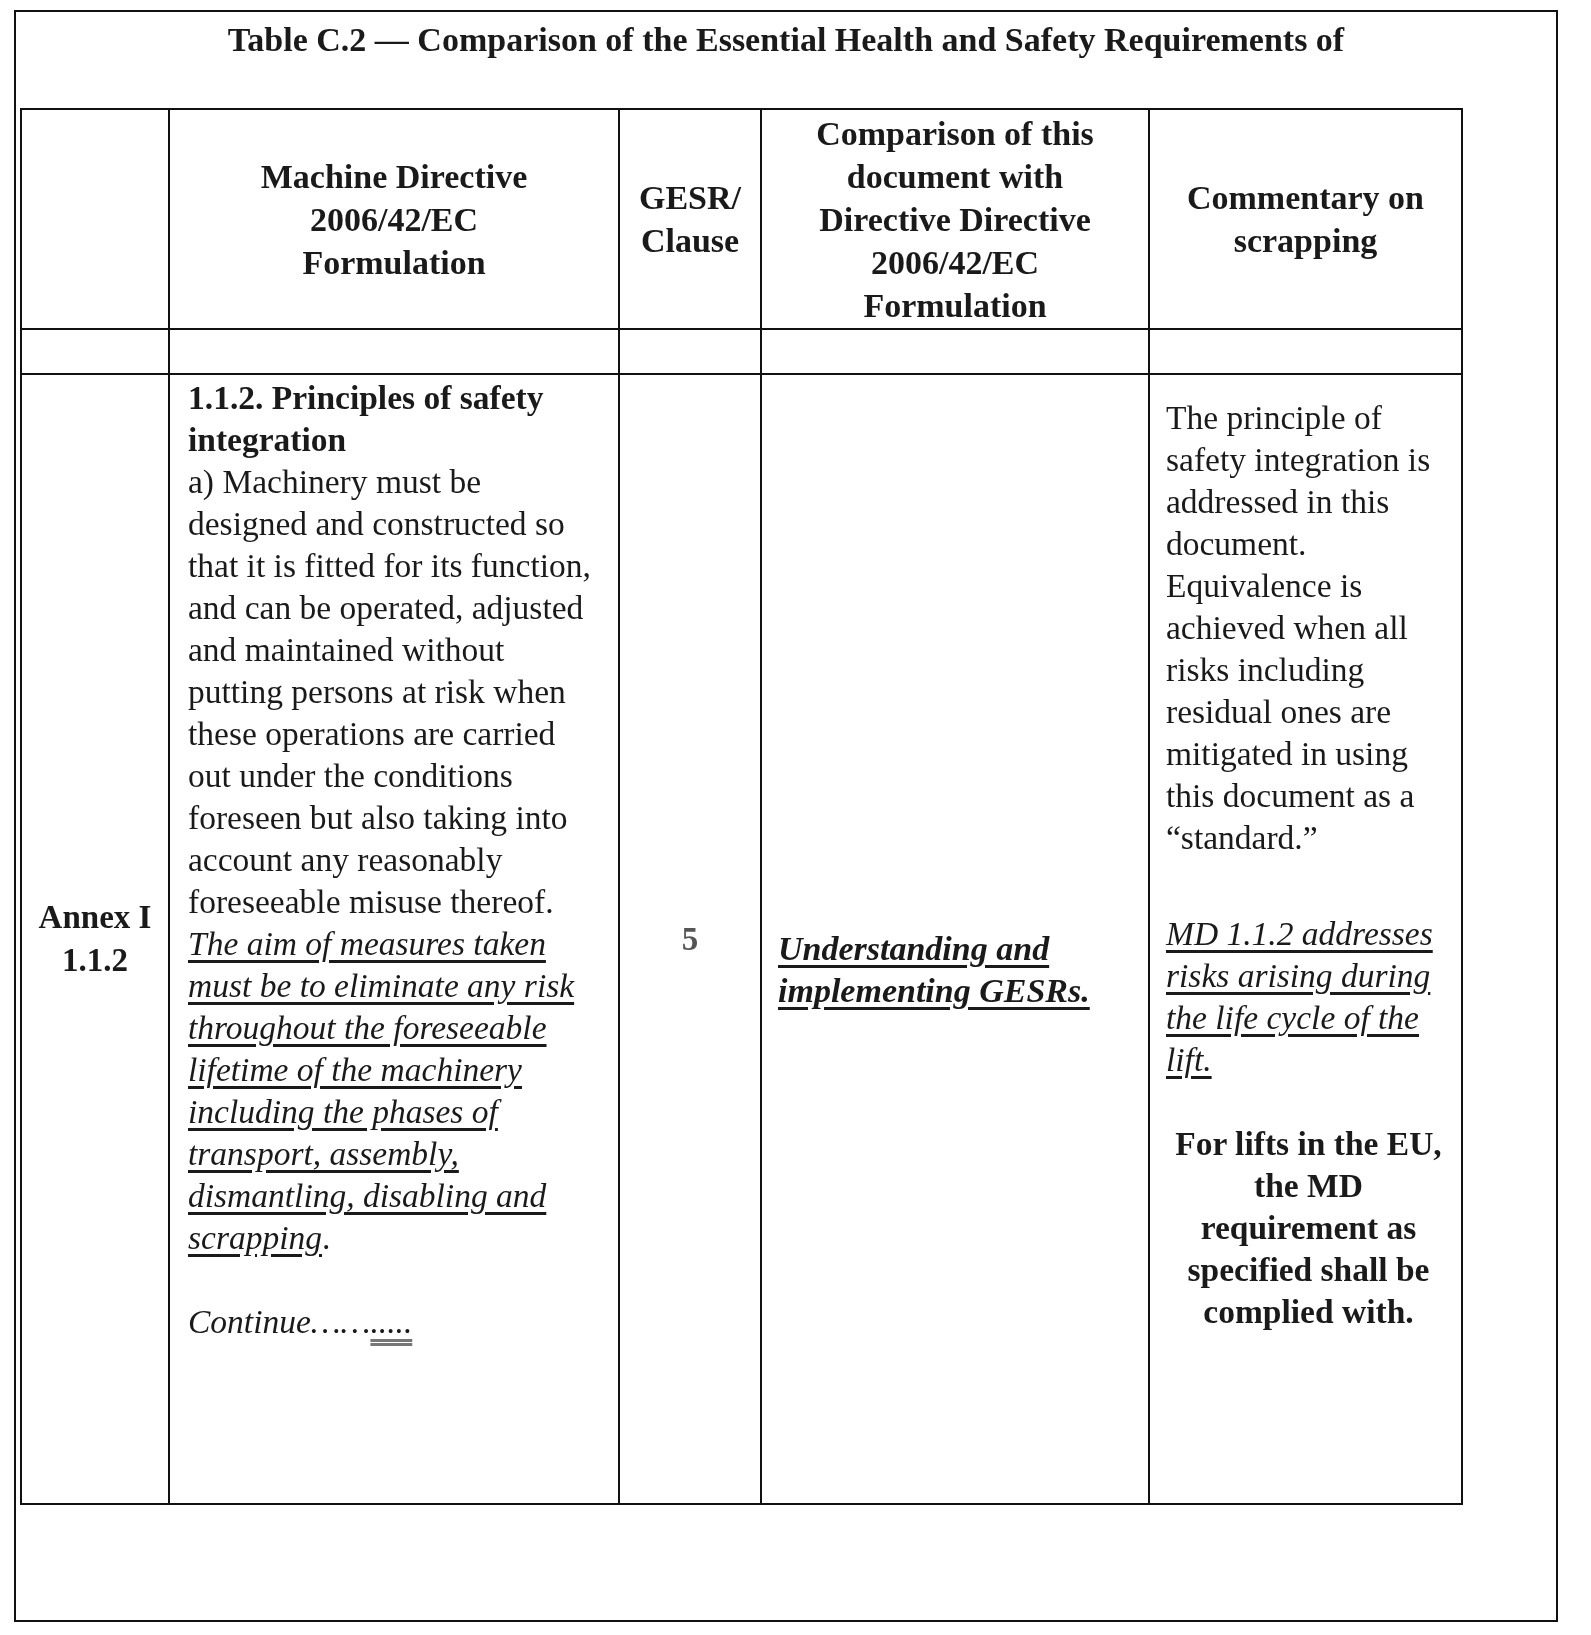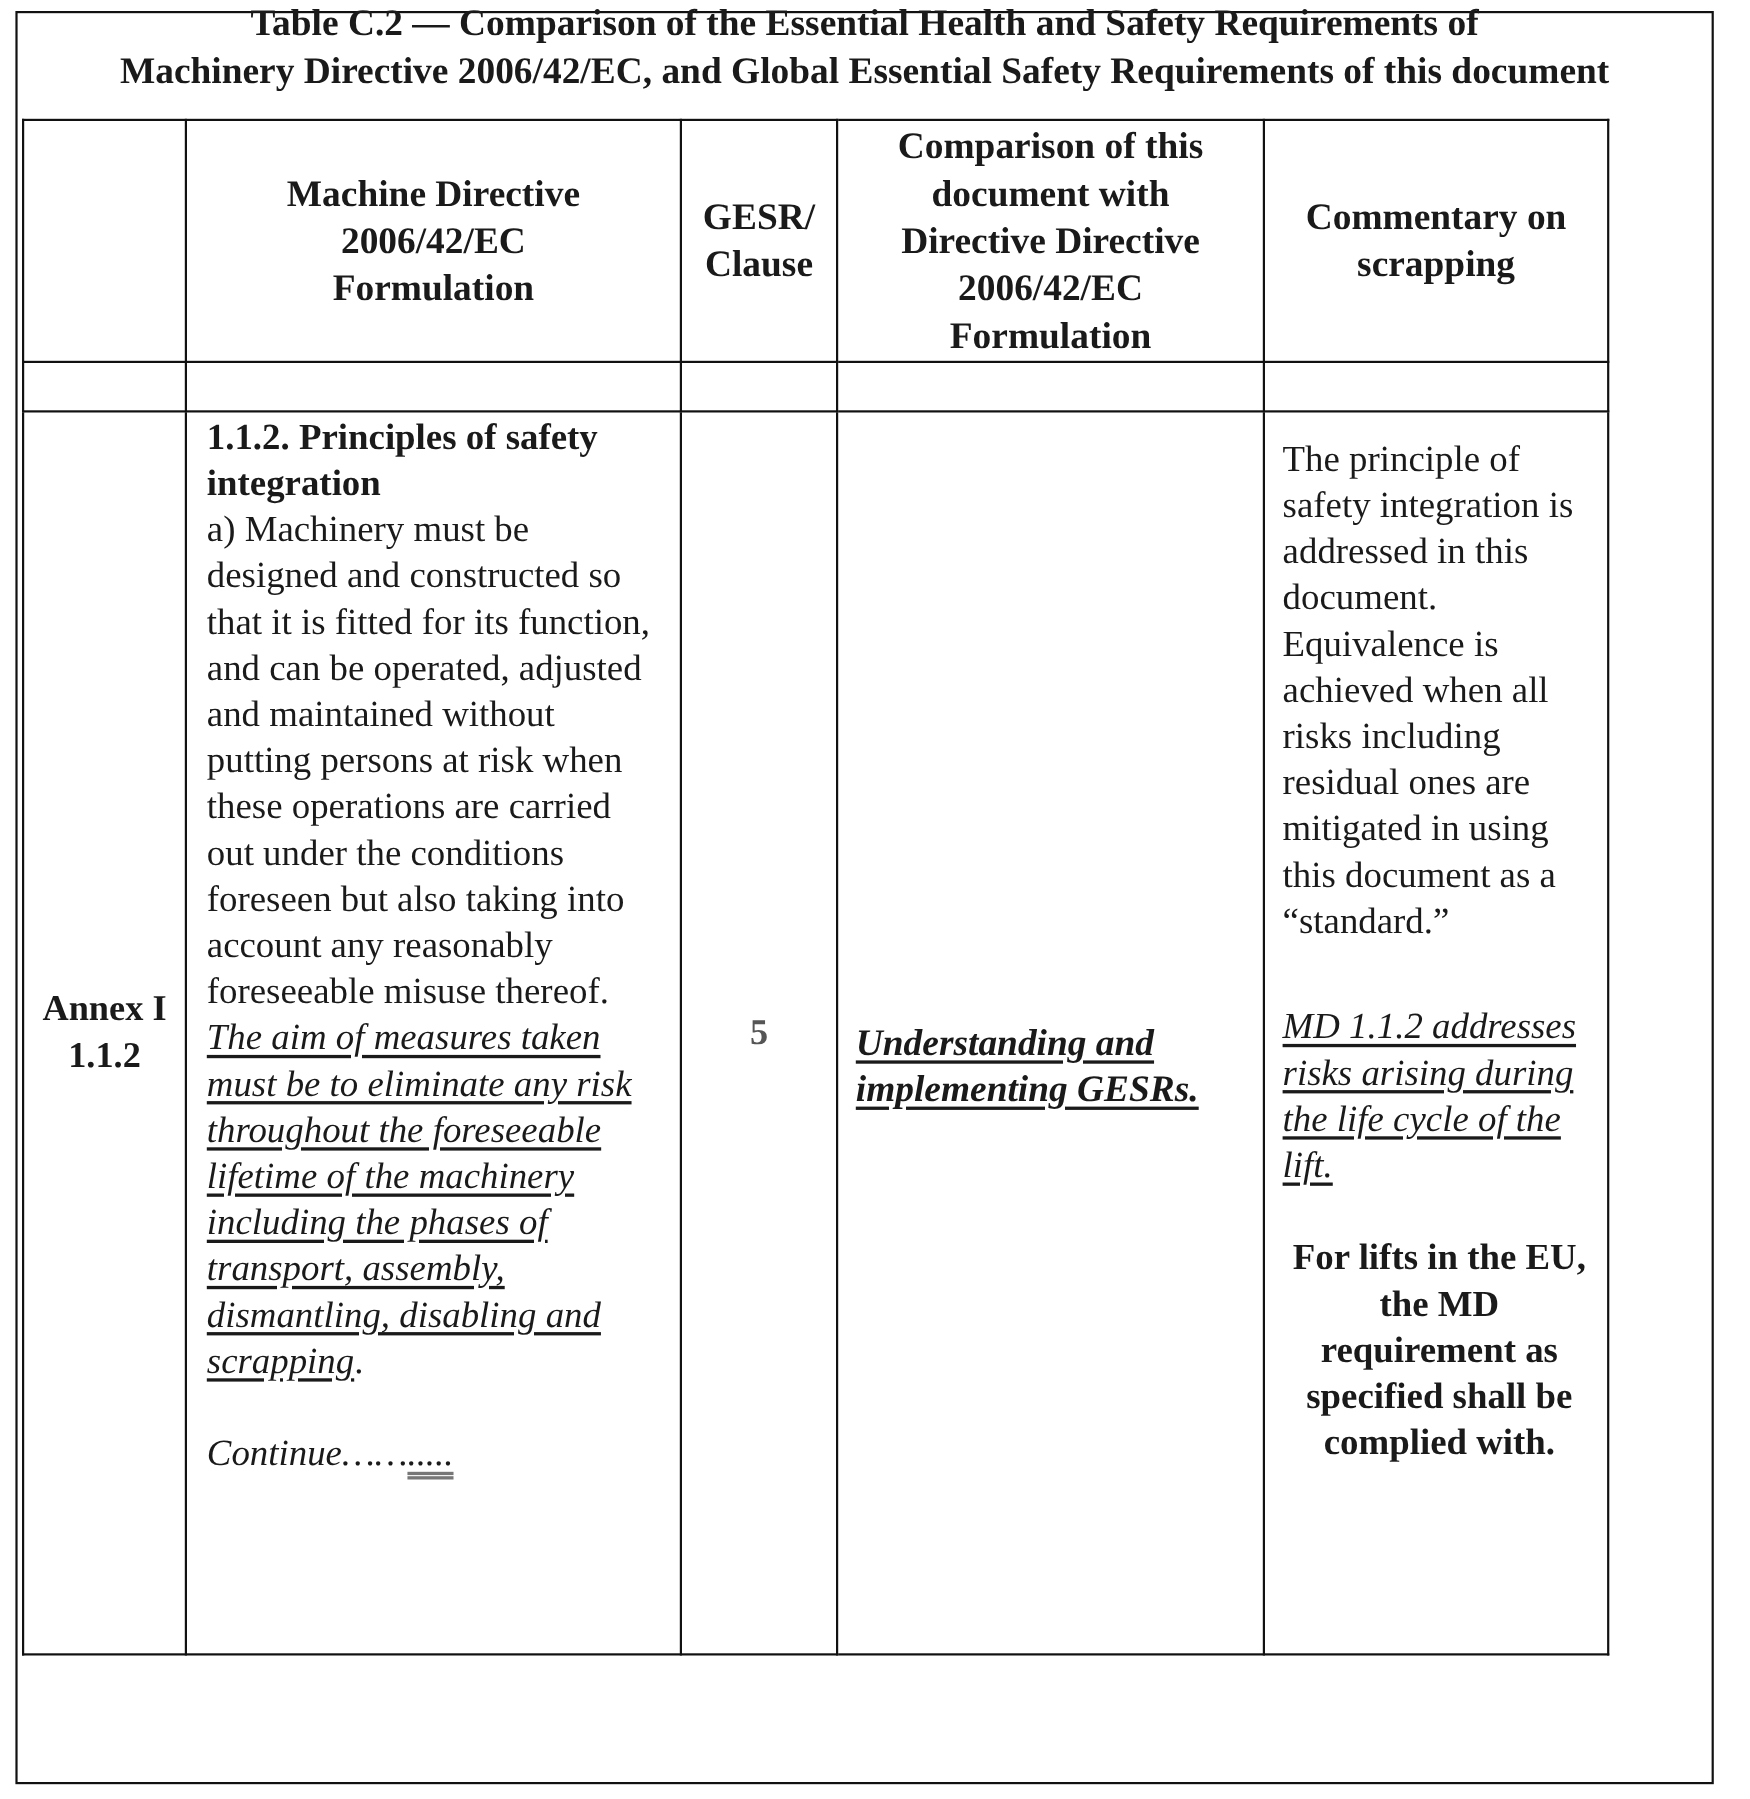--- a/index.html
+++ b/index.html
@@ -1,20 +1,20 @@
 <!DOCTYPE html>
 <html><head>
   <meta charset="utf-8">
   <style>
     html, body { margin: 0; padding: 0; background: #ffffff; }
     body { width: 1591px; height: 1635px; position: relative; overflow: hidden;
       font-family: "Liberation Serif", "DejaVu Serif", serif; color: #1a1a1a; }
     .frame { position: absolute; left: 14px; top: 10px; width: 1544px; height: 1612px;
       border: 2px solid #111; box-sizing: border-box; }
-    .title { position: absolute; left: 14px; top: 0; width: 1544px; text-align: center;
+    .title { position: absolute; left: 14px; top: 18px; width: 1544px; text-align: center;
       font-weight: bold; font-size: 34px; line-height: 43px; }
     table.main { position: absolute; left: 20px; top: 108px; border-collapse: collapse;
       table-layout: fixed; width: 1441px; }
     table.main td, table.main th { border: 2px solid #111; padding: 0; vertical-align: middle; }
     col.c1 { width: 148px; } col.c2 { width: 450px; } col.c3 { width: 142px; }
     col.c4 { width: 388px; } col.c5 { width: 313px; }
     tr.hdr { height: 220px; }
     tr.hdr th { font-weight: bold; font-size: 34px; line-height: 43px; text-align: center; }
     tr.empty { height: 45px; }
     tr.body { height: 1130px; }
@@ -34,21 +34,20 @@
     .com-ital { font-style: italic; text-decoration: underline; text-underline-offset: 5px; margin-top: 54px; }
     .com-bold { font-weight: bold; margin-top: 42px; text-align: center; }
   </style>
 </head>
 <body>
 
 <div class="frame"></div>
 
 <div class="title">
   <div>Table C.2 — Comparison of the Essential Health and Safety Requirements of</div>
-  <div>Machinery Directive 2006/42/EC, and Global Essential Safety Requirements of this document</div>
 </div>
 
 <table class="main">
   <colgroup>
       <col class="c1">
       <col class="c2">
       <col class="c3">
       <col class="c4">
       <col class="c5">
     </colgroup>

